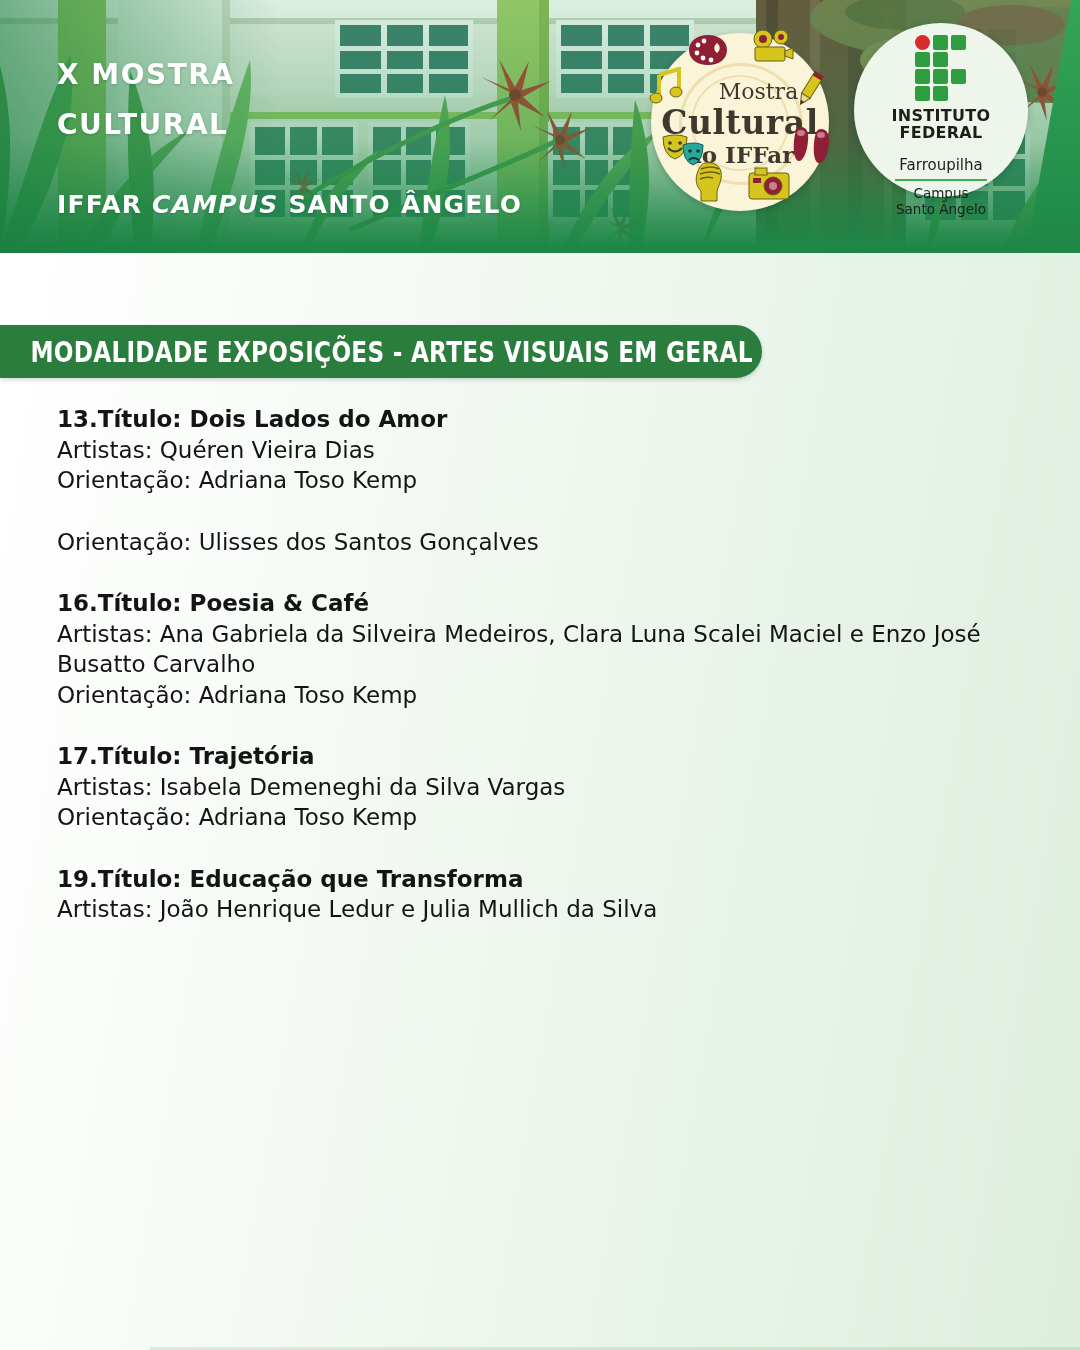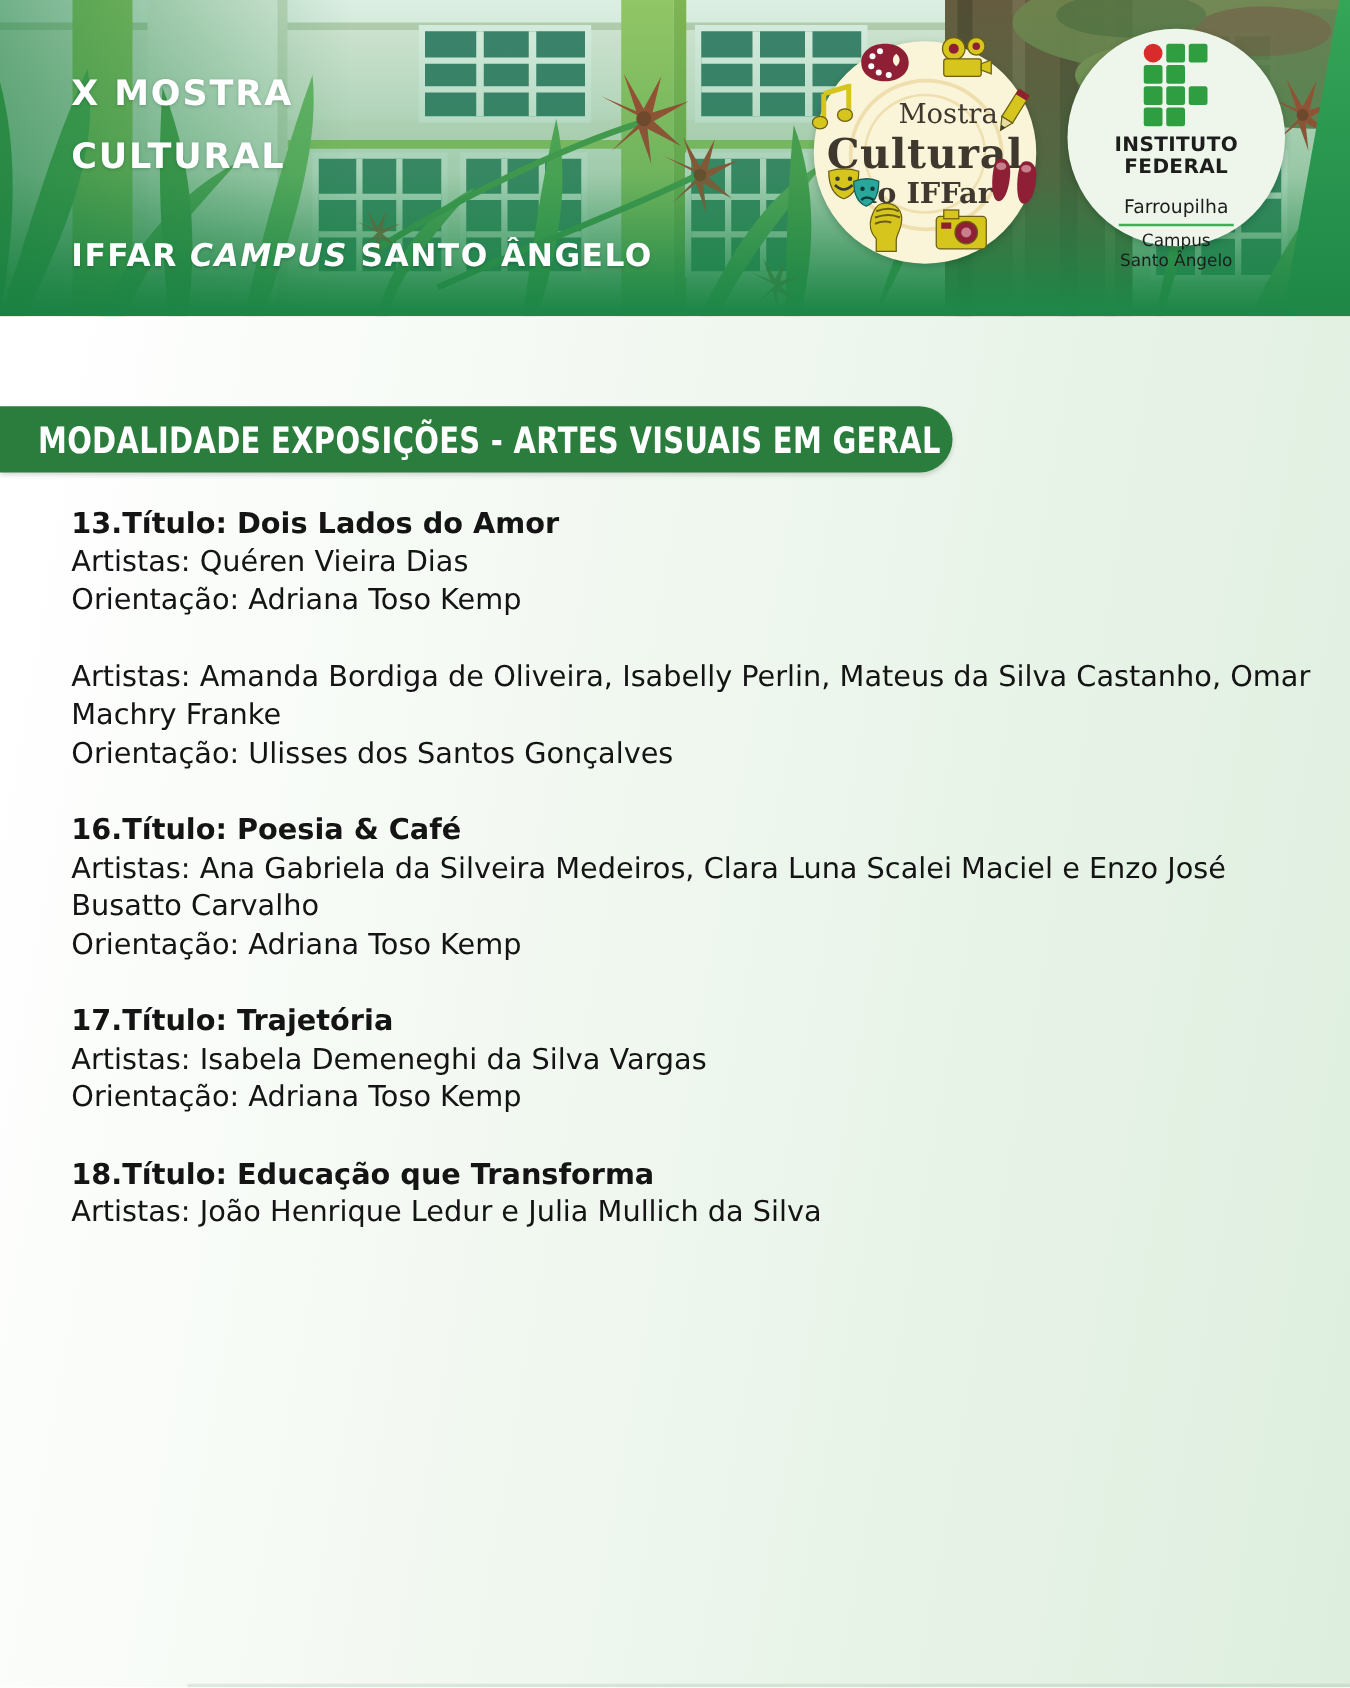--- a/index.html
+++ b/index.html
@@ -343,33 +343,32 @@
     <div class="banner-label">MODALIDADE EXPOSIÇÕES - ARTES VISUAIS EM GERAL</div>
   </div>
 
   <div class="entries">
     <div class="entry">
       <div class="entry-title">13.Título: Dois Lados do Amor</div>
       <div class="entry-artists">Artistas: Quéren Vieira Dias</div>
       <div class="entry-orientation">Orientação: Adriana Toso Kemp</div>
     </div>
     <div class="entry">
-      <div class="entry-artists">Artistas: Amanda Bordiga de Oliveira, Isabelly Perlin, Mateus da Silva Castanho, Omar Machry Franke</div>
       <div class="entry-orientation">Orientação: Ulisses dos Santos Gonçalves</div>
     </div>
     <div class="entry">
       <div class="entry-title">16.Título: Poesia &amp; Café</div>
       <div class="entry-artists">Artistas: Ana Gabriela da Silveira Medeiros, Clara Luna Scalei Maciel e Enzo José Busatto Carvalho</div>
       <div class="entry-orientation">Orientação: Adriana Toso Kemp</div>
     </div>
     <div class="entry">
       <div class="entry-title">17.Título: Trajetória</div>
       <div class="entry-artists">Artistas: Isabela Demeneghi da Silva Vargas</div>
       <div class="entry-orientation">Orientação: Adriana Toso Kemp</div>
     </div>
     <div class="entry">
-      <div class="entry-title">18.Título: Educação que Transforma</div>
+      <div class="entry-title">19.Título: Educação que Transforma</div>
       <div class="entry-artists">Artistas: João Henrique Ledur e Julia Mullich da Silva</div>
     </div>
   </div>
 
   <div class="bottom-edge"></div>
 </div>
 
 </body></html>

